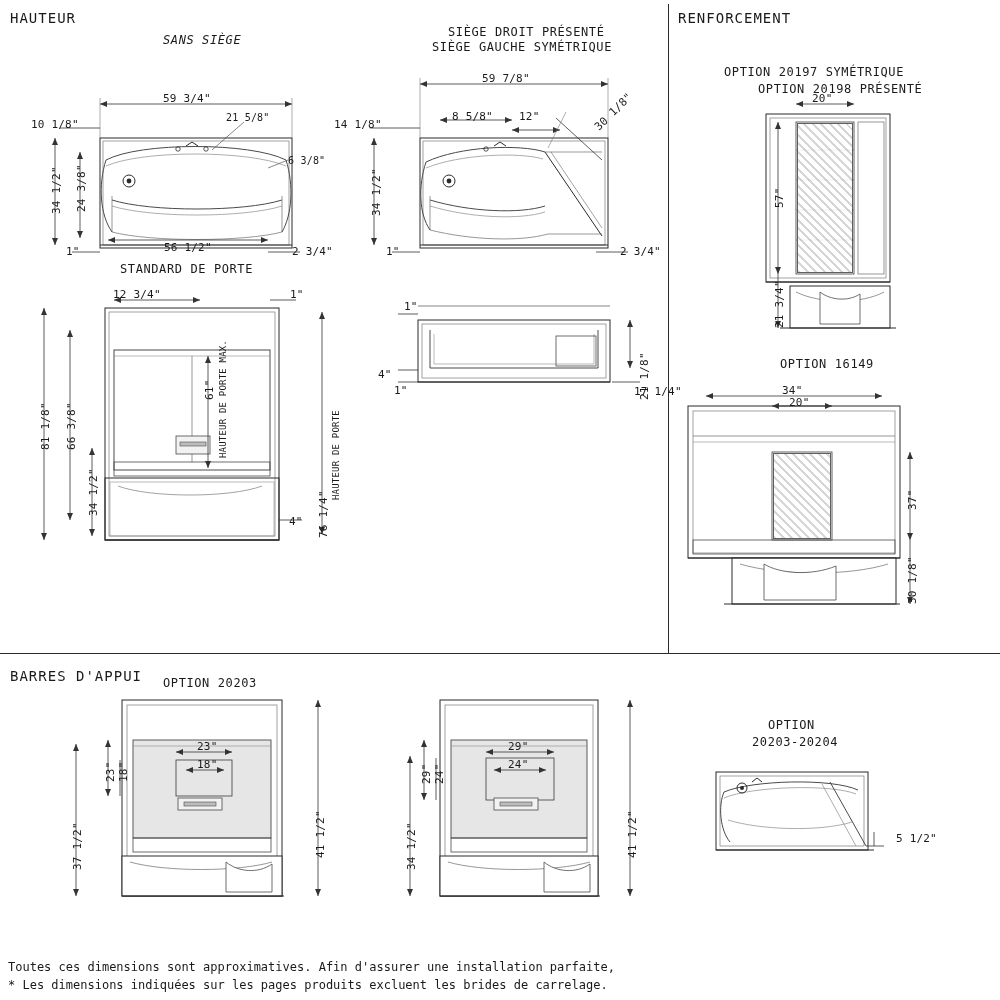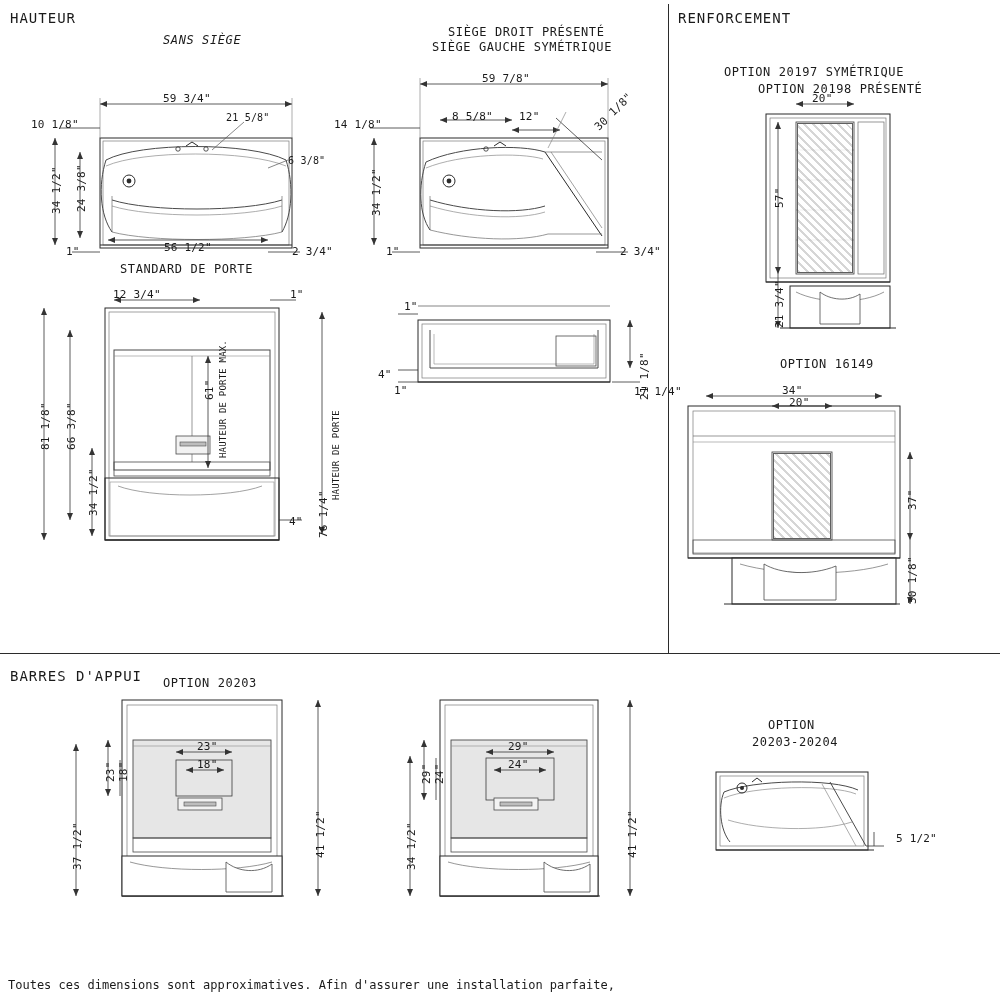--- a/index.html
+++ b/index.html
@@ -423,15 +423,16 @@
     <line x1="716" y1="850" x2="874" y2="850" stroke="#2b2b2b" stroke-width="1"></line>
 
     <line x1="866" y1="846" x2="884" y2="846" stroke="#333" stroke-width="0.8"></line>
     <line x1="874" y1="832" x2="874" y2="846" stroke="#333" stroke-width="0.8"></line>
   </svg>
 
   <div class="t" style="left:896px;top:832px;">5 1/2"</div>
 
   <div class="footer">
     <div>Toutes ces dimensions sont approximatives. Afin d'assurer une installation parfaite,</div>
+    <div>* Les dimensions indiquées sur les pages produits excluent les brides de carrelage.</div>
   </div>
 
 </div>
 
 </body></html>

